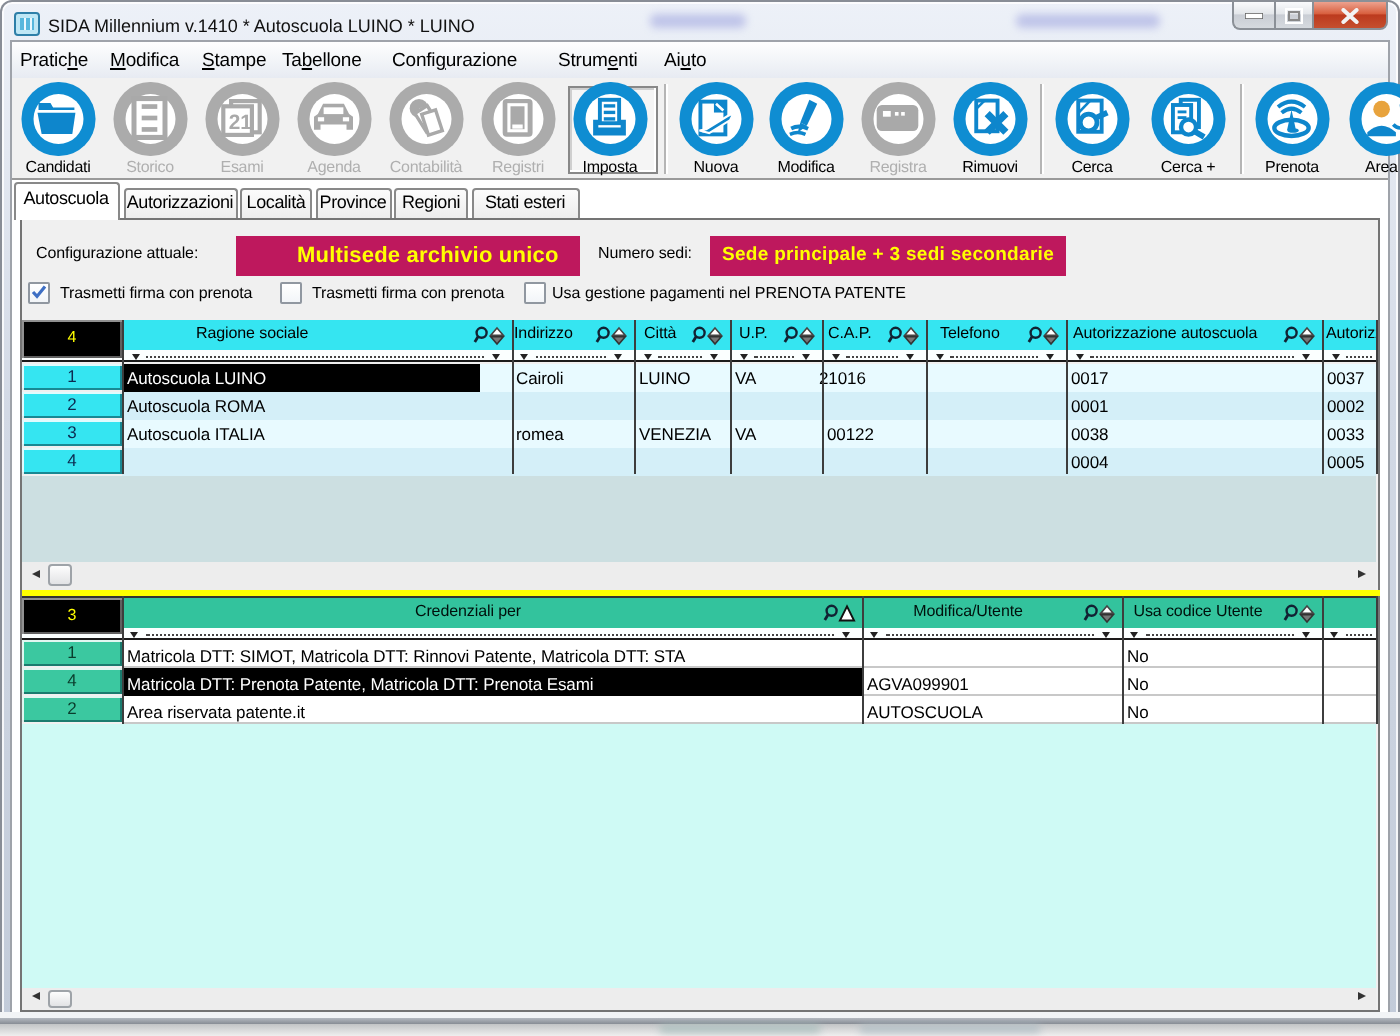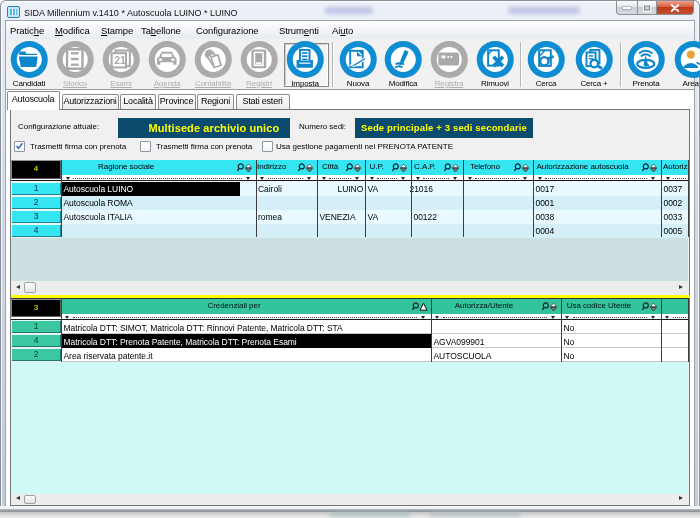--- a/index.html
+++ b/index.html
@@ -32,31 +32,31 @@
 #toolbar{position:absolute;left:6px;top:39px;width:688px;height:50.5px;background:#F1F1F1;border-bottom:1px solid #9a9a9a;}
 .tb{position:absolute;top:41px;width:48px;height:48px;}
 .circ{position:absolute;left:50%;top:0;transform:translateX(-50%);width:36.5px;height:36.5px;border-radius:50%;}
 .circ .in{position:absolute;left:5.5px;top:5.5px;width:25.5px;height:25.5px;border-radius:50%;background:#fff;}
 .circ svg{position:absolute;left:50%;top:50%;transform:translate(-50%,-50%) scale(1.3);}
 .tb .lbl{position:absolute;left:50%;transform:translateX(-50%);top:37.5px;font-size:8px;letter-spacing:-0.15px;white-space:nowrap;}
 .blue{background:#0F8DD2;color:#0C84CA;}
 .gray{background:#ABABAB;color:#ABABAB;}
 .gray .in{background:#fff;}
 .tb.on .lbl{color:#000;}
-.tb.off .lbl{color:#AFAFAF;text-decoration:underline;}
+.tb.off .lbl{color:#AFAFAF;}
 .tsep{position:absolute;top:42px;width:1px;height:44.5px;background:#b5b5b5;box-shadow:1px 0 0 #fff;}
 #impbox{position:absolute;left:284px;top:42.5px;width:44.5px;height:44.7px;background:#F5F5F5;
  border:1px solid #888;box-shadow:inset -1px -1px 0 #fff,inset 1px 1px 0 #cfcfcf;}
 
 .tab{position:absolute;border:1px solid #898989;border-bottom:none;border-radius:2px 2px 0 0;
  text-align:center;background:linear-gradient(#FCFCFC,#ECECEC);z-index:2;font-size:9px;letter-spacing:-0.2px;}
 .tab.active{background:#fff;z-index:4;}
 
 #panel{position:absolute;left:9.5px;top:109px;width:680.5px;height:396.5px;background:#F0F0F0;border:1px solid #747474;z-index:3;}
-.blackbox{position:absolute;background:#0c4a6e;color:#FFFF00;font-weight:bold;text-align:center;z-index:5;font-size:10px;}
+.blackbox{position:absolute;background:#be185d;color:#FFFF00;font-weight:bold;text-align:center;z-index:5;font-size:10px;}
 .ptext{position:absolute;color:#000;z-index:5;}
 .cb{position:absolute;width:11px;height:11px;background:linear-gradient(#fff,#f2f5f8);border:1px solid #9097A0;z-index:5;border-radius:1px;}
 
 .grid{position:absolute;left:0;top:0;width:0;height:0;z-index:5;}
 .hcell{position:absolute;top:0;height:15.5px;overflow:hidden;white-space:nowrap;}
 .hcyan{background:#35E5F1;color:#000;}
 .hgreen{background:#33C39D;color:#fff;}
 .hdark{position:absolute;background:#000;color:#FFFF00;text-align:center;z-index:6;
  box-shadow:inset 1px 1px 0 #909090, inset -1px -1px 0 #606060;}
 .rnc{position:absolute;left:11px;width:50px;font-size:8.5px;text-align:center;color:#0c2a50;
@@ -409,21 +409,21 @@
 <div class="colline" style="left:411px;top:159.5px;height:77.5px;"></div>
 <div class="colline" style="left:463px;top:159.5px;height:77.5px;"></div>
 <div class="colline" style="left:533px;top:159.5px;height:77.5px;"></div>
 <div class="colline" style="left:661px;top:159.5px;height:77.5px;"></div>
 <div class="colline" style="left:688px;top:159.5px;height:77.5px;"></div>
 <div class="colline" style="left:61px;top:159.5px;height:77.5px;"></div>
 <div class="abs" style="left:61px;top:181.5px;width:627px;height:14.0px;background:#E8FAFF;"></div>
 <div class="rnc cyanc" style="top:181.5px;height:13.0px;line-height:13.0px;">1</div>
 <div class="cell selcell" style="left:62px;top:181.5px;width:178px;height:14.0px;">Autoscuola LUINO</div>
 <div class="cell" style="left:256.5px;top:181.5px;width:60.5px;height:14.0px;">Cairoli</div>
-<div class="cell" style="left:336px;top:181.5px;width:47px;height:14.0px;">LUINO</div>
+<div class="cell" style="left:318px;top:181.5px;width:47px;height:14.0px;">LUINO</div>
 <div class="cell" style="left:366px;top:181.5px;width:45px;height:14.0px;">VA</div>
 <div class="cell" style="left:408px;top:181.5px;width:51px;height:30px;">21016</div>
 <div class="cell" style="left:534px;top:181.5px;width:127px;height:14.0px;">0017</div>
 <div class="cell" style="left:662px;top:181.5px;width:26px;height:14.0px;">0037</div>
 <div class="abs" style="left:61px;top:195.5px;width:627px;height:14.0px;background:#D4EFF8;"></div>
 <div class="rnc cyanc" style="top:195.5px;height:13.0px;line-height:13.0px;">2</div>
 <div class="cell" style="left:62px;top:195.5px;width:193.5px;height:14.0px;">Autoscuola ROMA</div>
 <div class="cell" style="left:534px;top:195.5px;width:127px;height:14.0px;">0001</div>
 <div class="cell" style="left:662px;top:195.5px;width:26px;height:14.0px;">0002</div>
 <div class="abs" style="left:61px;top:209.5px;width:627px;height:14.0px;background:#E8FAFF;"></div>
@@ -454,21 +454,21 @@
 <span class="abs hlbl" style="left:61px;top:301px;width:346px;text-align:center;color:#00100c;z-index:6;">Credenziali per</span>
 <svg class="sic" style="left:411px;top:301.5px;" width="17" height="10" viewBox="0 0 17 10">
       <circle cx="4.8" cy="3.4" r="2.5" fill="none" stroke="#123" stroke-width="1.2"></circle>
       <path d="M3 5.4 L1.4 8" stroke="#123" stroke-width="1.4"></path>
       <path d="M12.5 1.2 L16 8.2 L9 8.2 Z" fill="#fff" stroke="#111" stroke-width="1"></path>
     </svg>
 <div class="tri" style="left:65px;top:315.5px;"></div>
 <div class="tri" style="left:421px;top:315.5px;"></div>
 <div class="dotl" style="left:73px;top:317px;width:344px;"></div>
 <div class="hcell hgreen" style="left:431px;top:299px;width:130px;height:15px;"></div>
-<span class="abs hlbl" style="left:431px;top:301px;width:106px;text-align:center;color:#00100c;z-index:6;">Autorizza/Utente</span>
+<span class="abs hlbl" style="left:431px;top:301px;width:106px;text-align:center;color:#00100c;z-index:6;">Modifica/Utente</span>
 <svg class="sic" style="left:541px;top:301.5px;" width="17" height="10" viewBox="0 0 17 10">
       <circle cx="4.8" cy="3.4" r="2.5" fill="none" stroke="#123" stroke-width="1.2"></circle>
       <path d="M3 5.4 L1.4 8" stroke="#123" stroke-width="1.4"></path>
       <path d="M12.5 1 L15.6 4.6 L9.4 4.6 Z" fill="#fff" stroke="#444" stroke-width="0.8"></path>
       <path d="M12.5 9 L15.6 5.4 L9.4 5.4 Z" fill="#777" stroke="#333" stroke-width="0.8"></path>
     </svg>
 <div class="tri" style="left:435px;top:315.5px;"></div>
 <div class="tri" style="left:551px;top:315.5px;"></div>
 <div class="dotl" style="left:443px;top:317px;width:104px;"></div>
 <div class="hcell hgreen" style="left:561px;top:299px;width:100px;height:15px;"></div>

